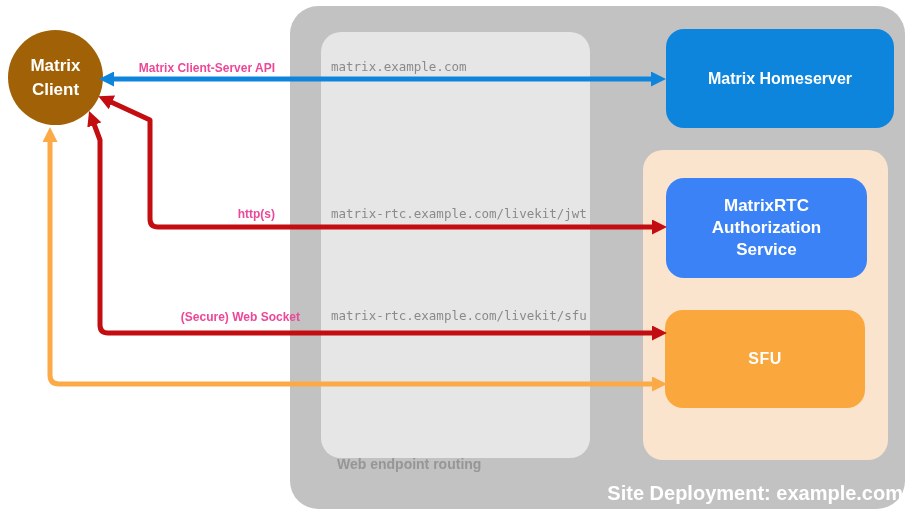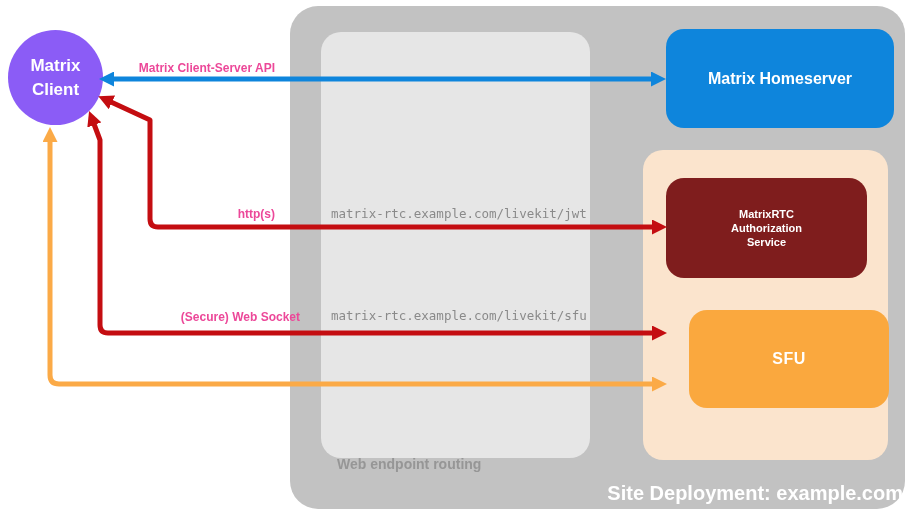--- a/index.html
+++ b/index.html
@@ -34,33 +34,33 @@
     font-size:20px;font-weight:700;color:#ffffff;z-index:3;white-space:nowrap;
   }
   
   .node{
     display:flex;align-items:center;justify-content:center;
     color:#ffffff;font-weight:700;text-align:center;
     white-space:pre-line;z-index:3;
   }
   .client-node{
     left:8px;top:30px;width:95px;height:95px;border-radius:50%;
-    background:#8b5cf6;font-size:17px;line-height:1.4;
+    background:#a16207;font-size:17px;line-height:1.4;
   }
   .homeserver-node{
     left:666px;top:29px;width:228px;height:99px;border-radius:18px;
     background:#0e85dc;font-size:16px;
   }
   .auth-node{
     left:666px;top:178px;width:201px;height:100px;border-radius:18px;
-    background:#7f1d1d;font-size:11px;line-height:1.3;
+    background:#3b82f6;font-size:17px;line-height:1.3;
   }
   .sfu-node{
     left:665px;top:310px;width:200px;height:98px;border-radius:18px;
-    background:#faa83e;font-size:16px;letter-spacing:.5px;margin-left:24px;
+    background:#faa83e;font-size:16px;letter-spacing:.5px;
   }
   
   .edge-label{
     left:0;width:275px;text-align:right;
     font-size:12px;font-weight:700;color:#ec4899;z-index:4;white-space:nowrap;
   }
   .edge-label-1{top:61px;}
   .edge-label-2{top:207px;}
   .edge-label-3{top:310px;padding-left:25px;}
   .edge-label-4{top:362px;}
@@ -94,20 +94,21 @@
   <div class="abs node homeserver-node">Matrix Homeserver</div>
   <div class="abs node auth-node">MatrixRTC
 Authorization
 Service</div>
   <div class="abs node sfu-node">SFU</div>
 
   <div class="abs edge-label edge-label-1">Matrix Client-Server API</div>
   <div class="abs edge-label edge-label-2">http(s)</div>
   <div class="abs edge-label edge-label-3">(Secure) Web Socket</div>
 
+  <div class="abs endpoint-text endpoint-1">matrix.example.com</div>
   <div class="abs endpoint-text endpoint-2">matrix-rtc.example.com/livekit/jwt</div>
   <div class="abs endpoint-text endpoint-3">matrix-rtc.example.com/livekit/sfu</div>
 
   <svg class="abs arrows" viewBox="0 0 921 524" xmlns="http://www.w3.org/2000/svg">
     <defs>
       <marker id="ah-blue" markerWidth="3" markerHeight="3" refX="0.2" refY="1.5" orient="auto-start-reverse" markerUnits="strokeWidth">
         <path d="M0,0 L3,1.5 L0,3 Z" fill="#0e85dc"></path>
       </marker>
       <marker id="ah-red" markerWidth="3" markerHeight="3" refX="0.2" refY="1.5" orient="auto-start-reverse" markerUnits="strokeWidth">
         <path d="M0,0 L3,1.5 L0,3 Z" fill="#c40d11"></path>

